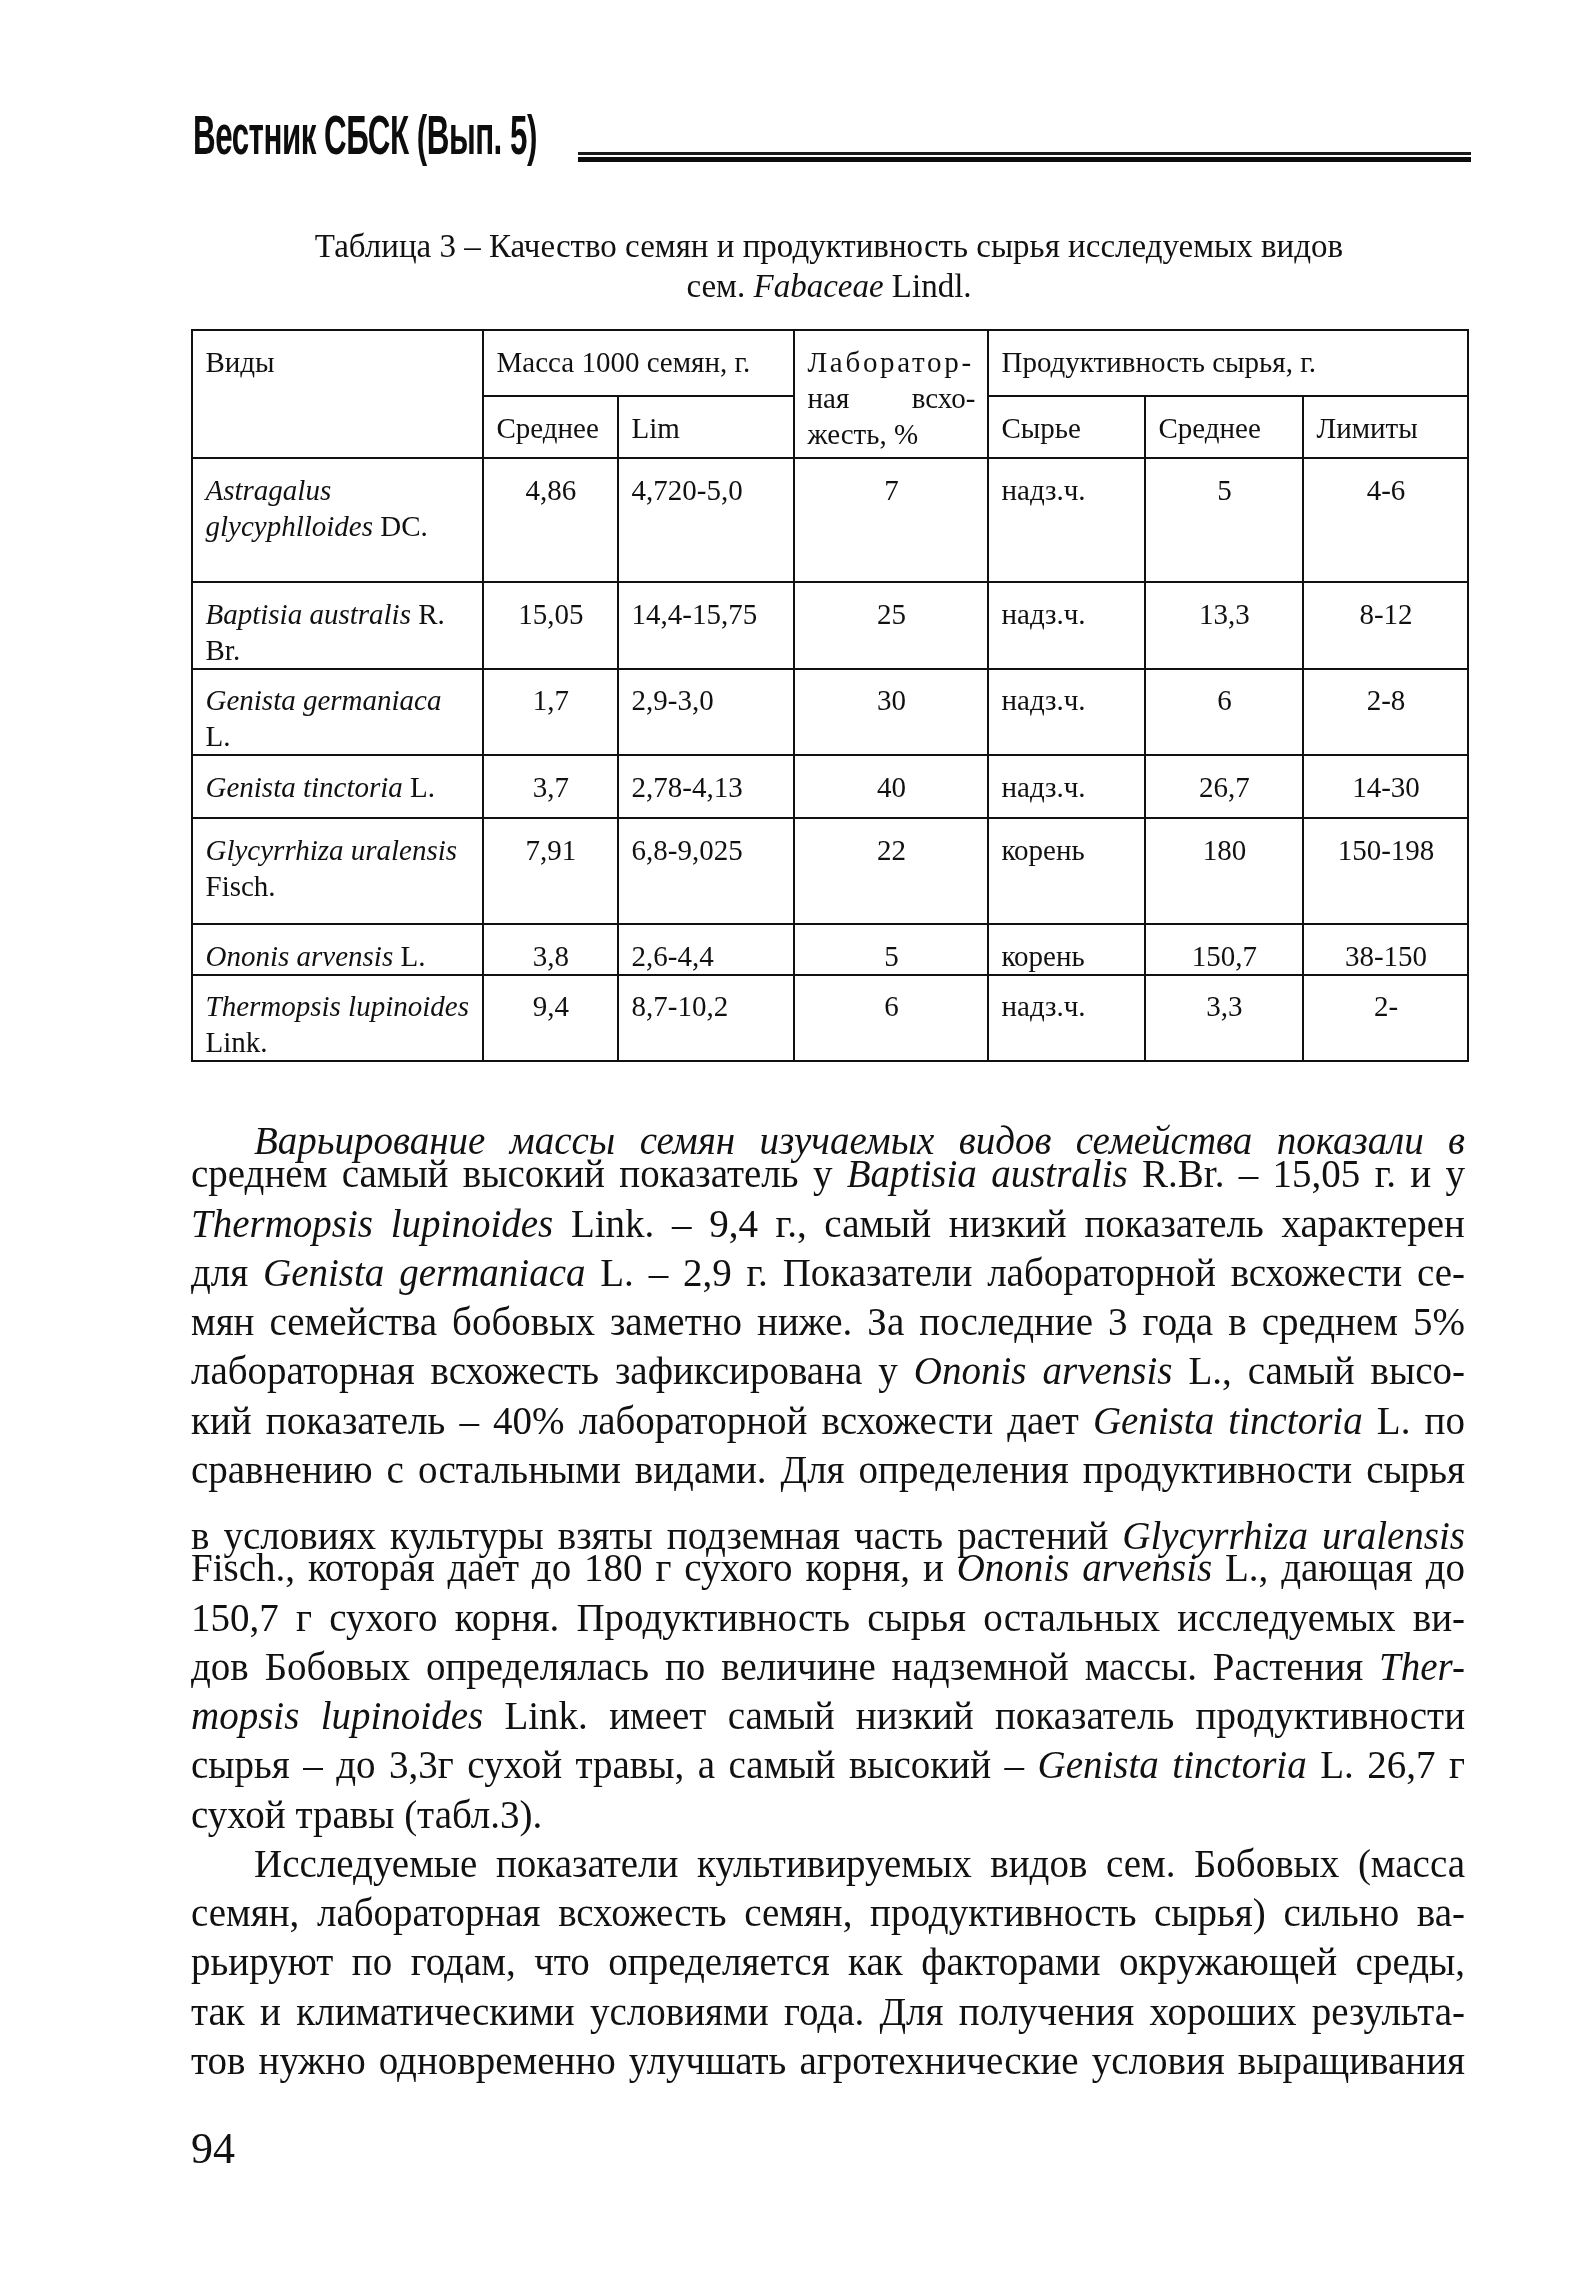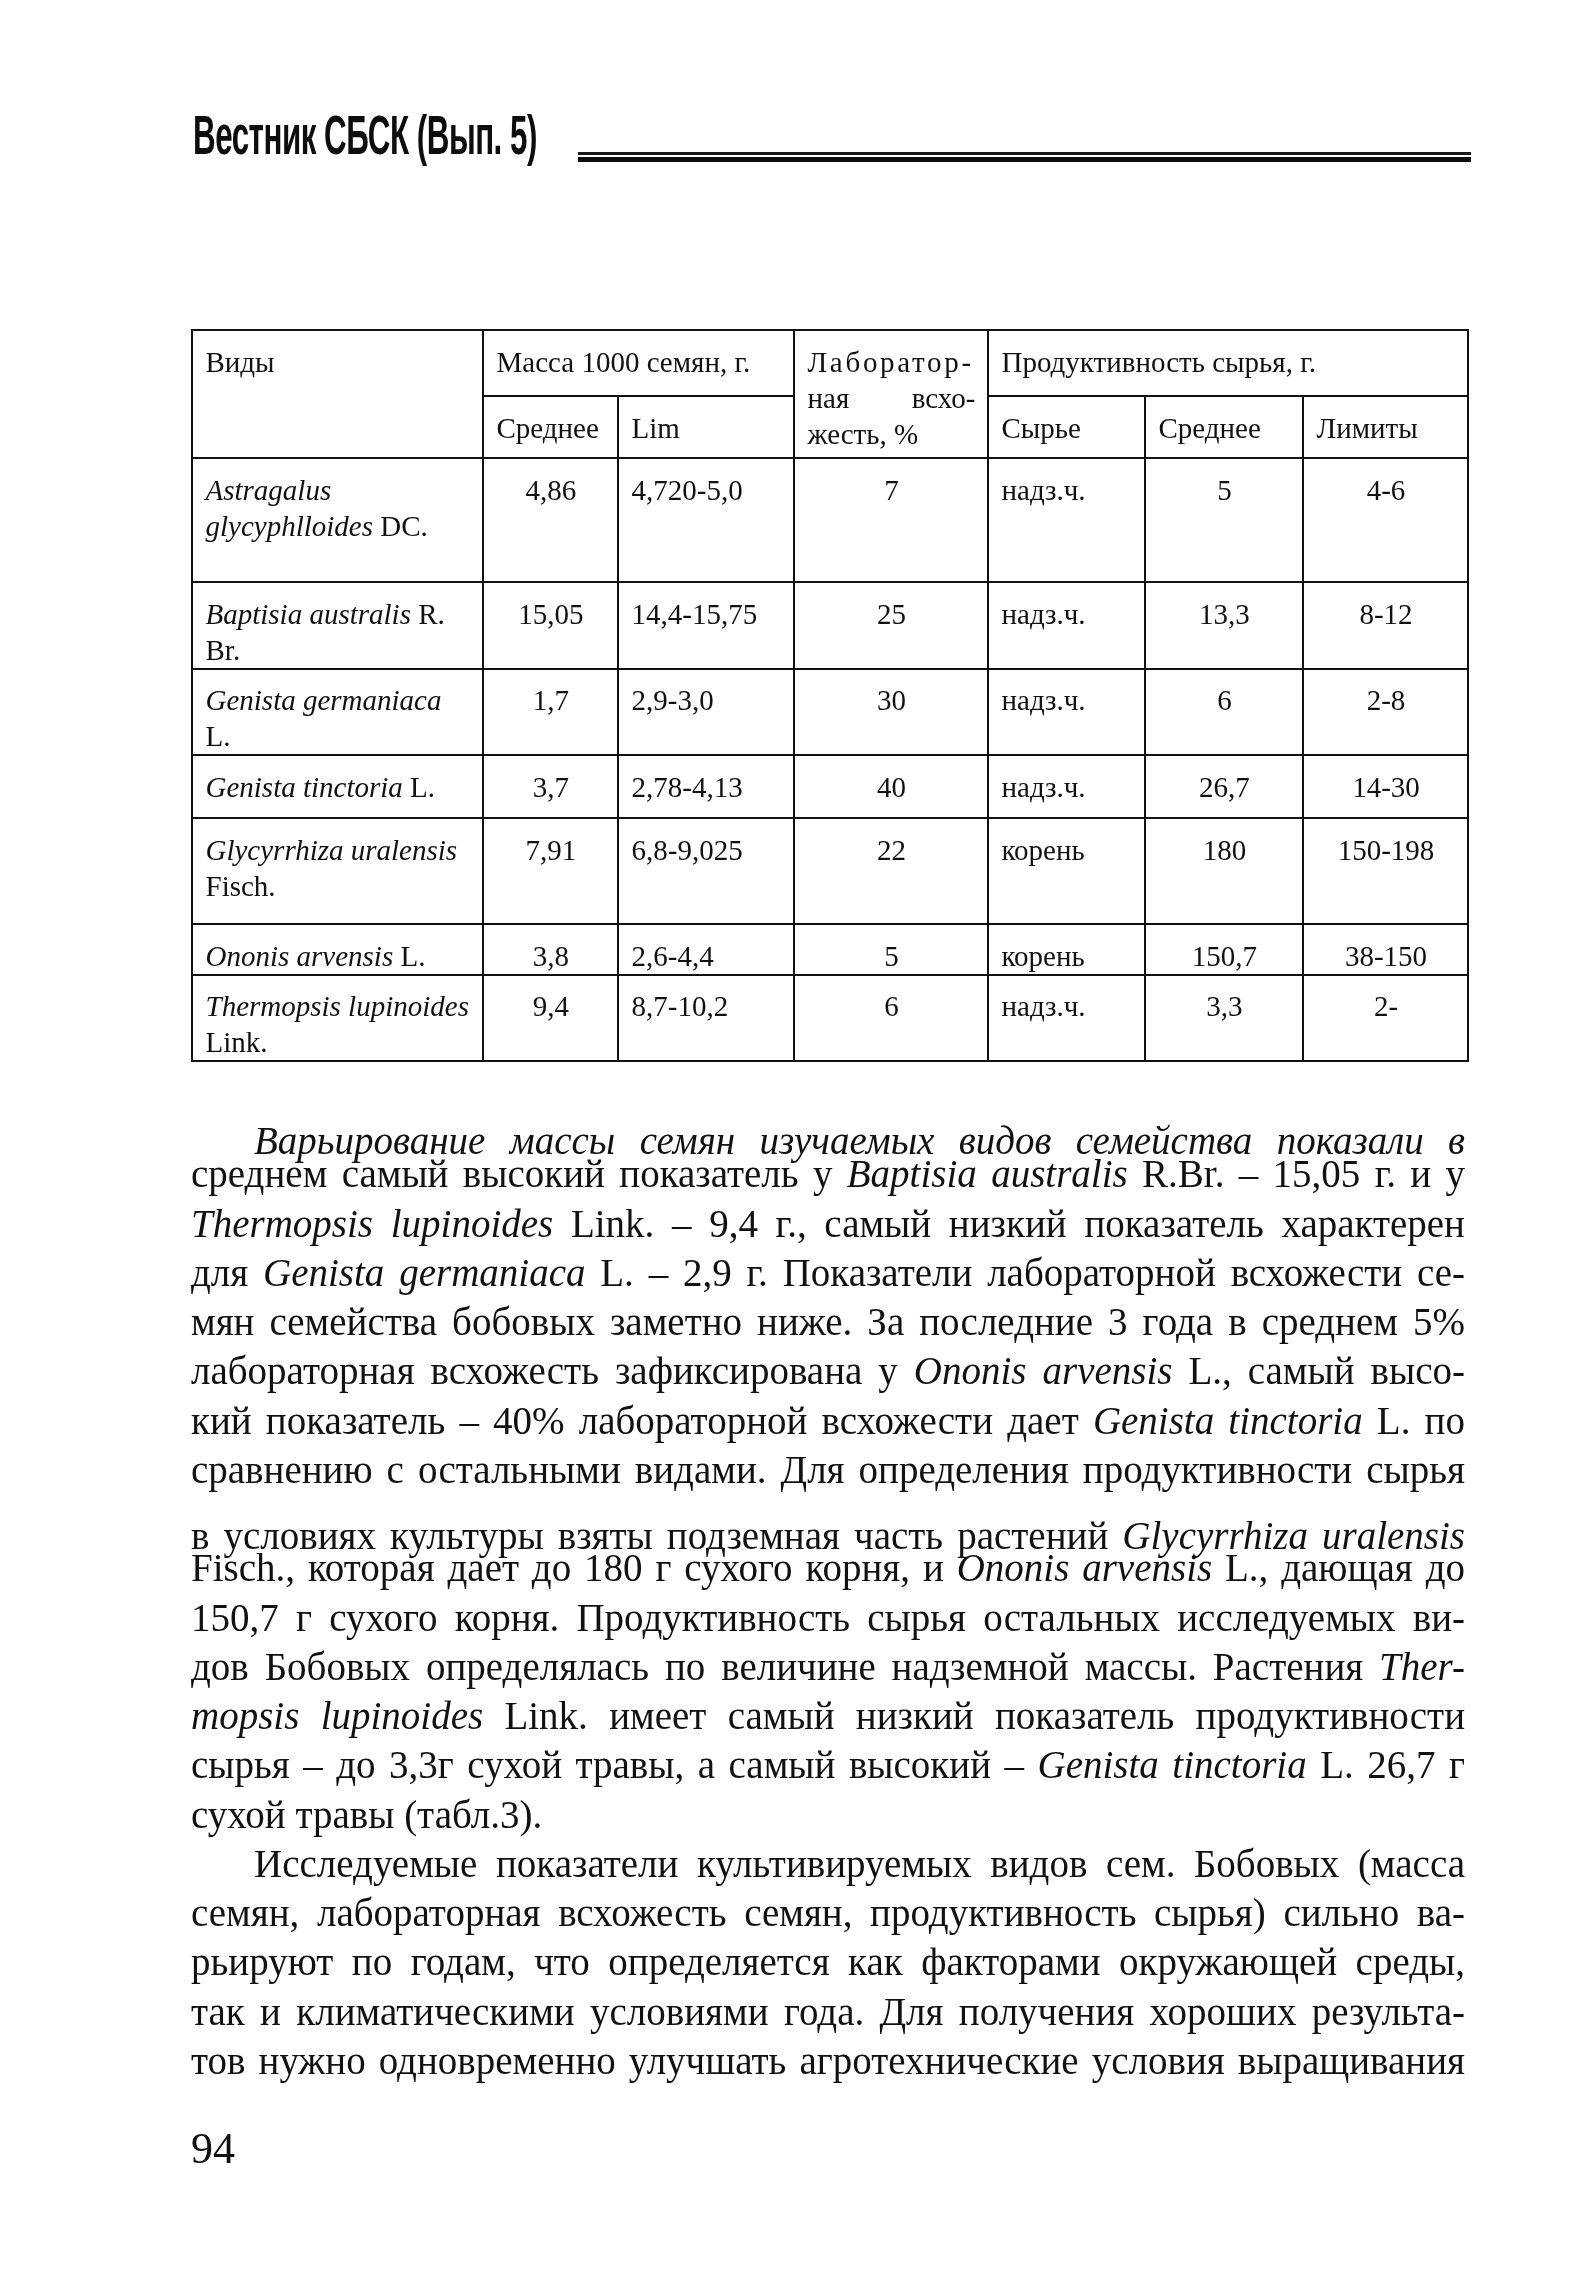--- a/index.html
+++ b/index.html
@@ -24,20 +24,22 @@
   #page-number { left: 191px; top: 2131px; font-size: 44px; line-height: 36px; }
 </style>
 </head>
 <body>
 
 <div id="running-head" class="abs">Вестник СБСК (Вып. 5)</div>
 <div class="abs rule-thin"></div>
 <div class="abs rule-thick"></div>
 
 <div id="caption" class="abs">
+  <div>Таблица 3 – Качество семян и продуктивность сырья исследуемых видов</div>
+  <div><span>сем. </span><span class="it">Fabaceae</span><span> Lindl.</span></div>
 </div>
 
 <table id="data-table">
   <colgroup>
     <col style="width:291px">
       <col style="width:135px">
       <col style="width:176px">
       <col style="width:194px">
       <col style="width:157px">
       <col style="width:158px">

